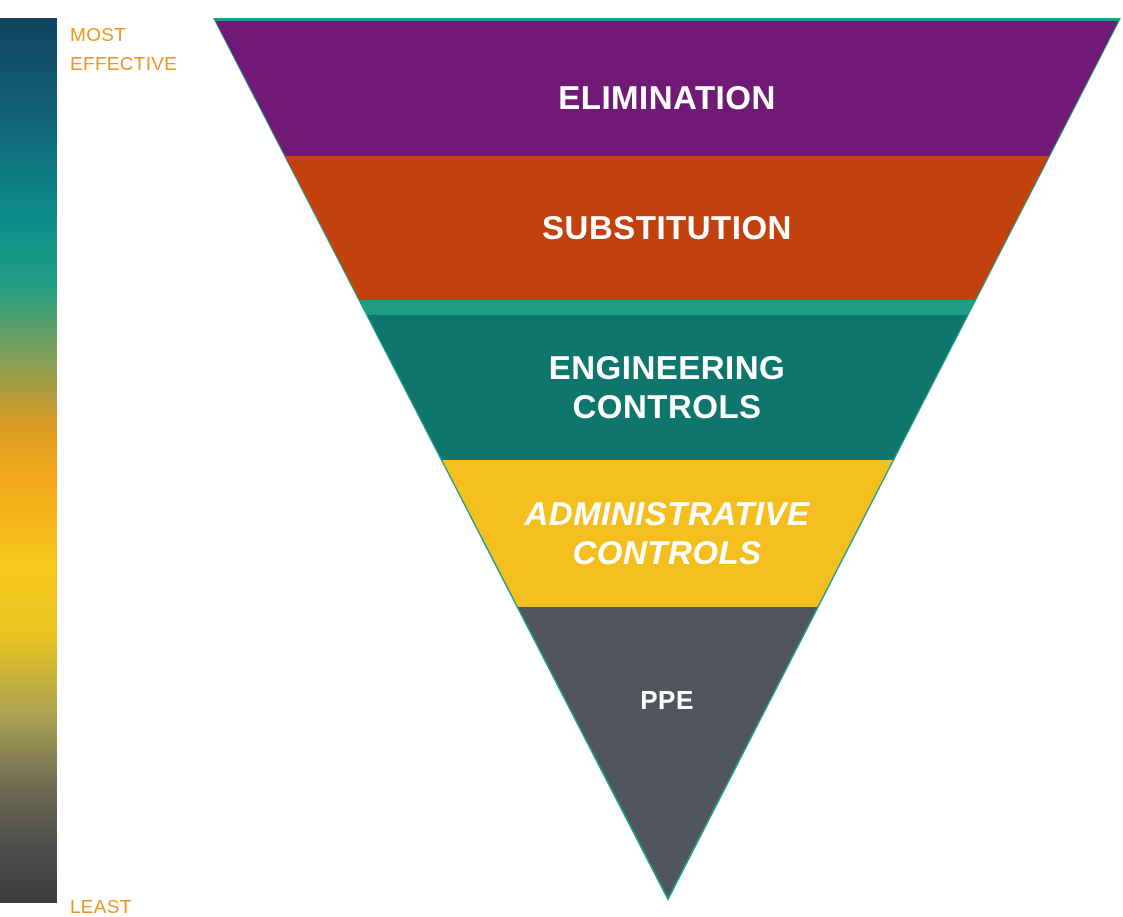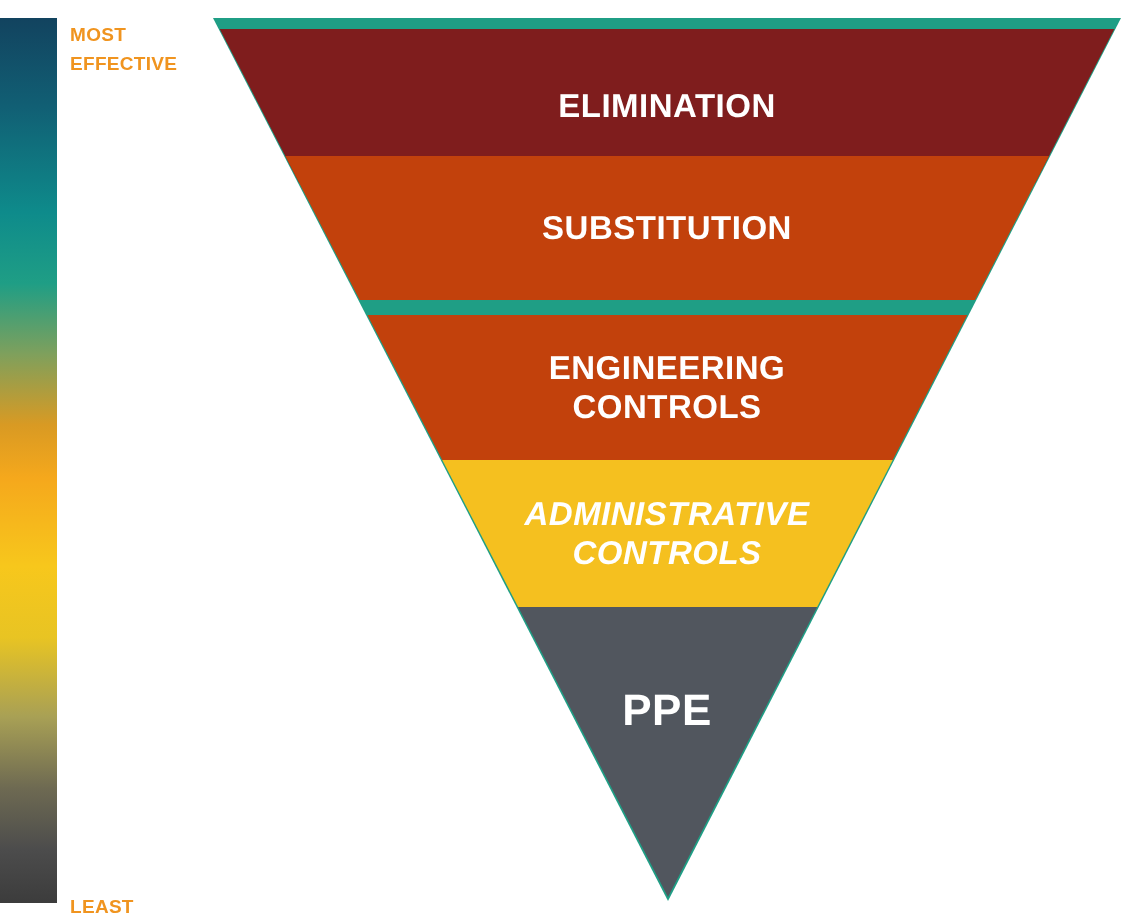--- a/index.html
+++ b/index.html
@@ -44,21 +44,21 @@
       #4c4c4c 94%,
       #3c3c3c 100%
     );
   }
 
   
   .scale-caption {
     position: absolute;
     color: #f0941f;
     font-family: "Liberation Sans", sans-serif;
-    font-weight: bold;
+    font-weight: normal;
     font-size: 19px;
     line-height: 29px;
     letter-spacing: 0.3px;
     white-space: pre-line;
   }
   #caption-most { left: 70px; top: 20px; }
   #caption-least { left: 70px; top: 892px; }
 
   
   #funnel {
@@ -98,31 +98,31 @@
     font-family: "Liberation Sans", sans-serif;
     font-weight: bold;
     text-align: center;
     letter-spacing: 0.5px;
     line-height: 1.18;
     white-space: pre-line;
     text-rendering: geometricPrecision;
   }
 
   
-  #band-0 { top: 12px;   height: 154px; background: #7f1d1d; }
+  #band-0 { top: 4px;   height: 154px; background: #701a75; }
   #band-1 { top: 139px; height: 144px; background: #c2410c; }
-  #band-2 { top: 298px; height: 145px; background: #c2410c; justify-content: center; }
+  #band-2 { top: 298px; height: 145px; background: #0f766e; justify-content: center; }
   #band-3 { top: 443px; height: 147px; background: #f5c01f; }
   #band-4 { top: 590px; height: 295px; background: #51565e; }
 
   #band-0 .band-label { font-size: 33px; }
   #band-1 .band-label { font-size: 33px; }
   #band-2 .band-label { font-size: 33px; }
   #band-3 .band-label { font-size: 33px; font-style: italic; }
-  #band-4 .band-label { font-size: 44px; margin-top: -97px; }
+  #band-4 .band-label { font-size: 26px; margin-top: -97px; }
 
   
   #band-4 { align-items: flex-start; padding-top: 0; }
   #band-4 .band-label { margin-top: 78px; }
 </style>
 </head>
 <body>
 
 <div id="stage">
 

